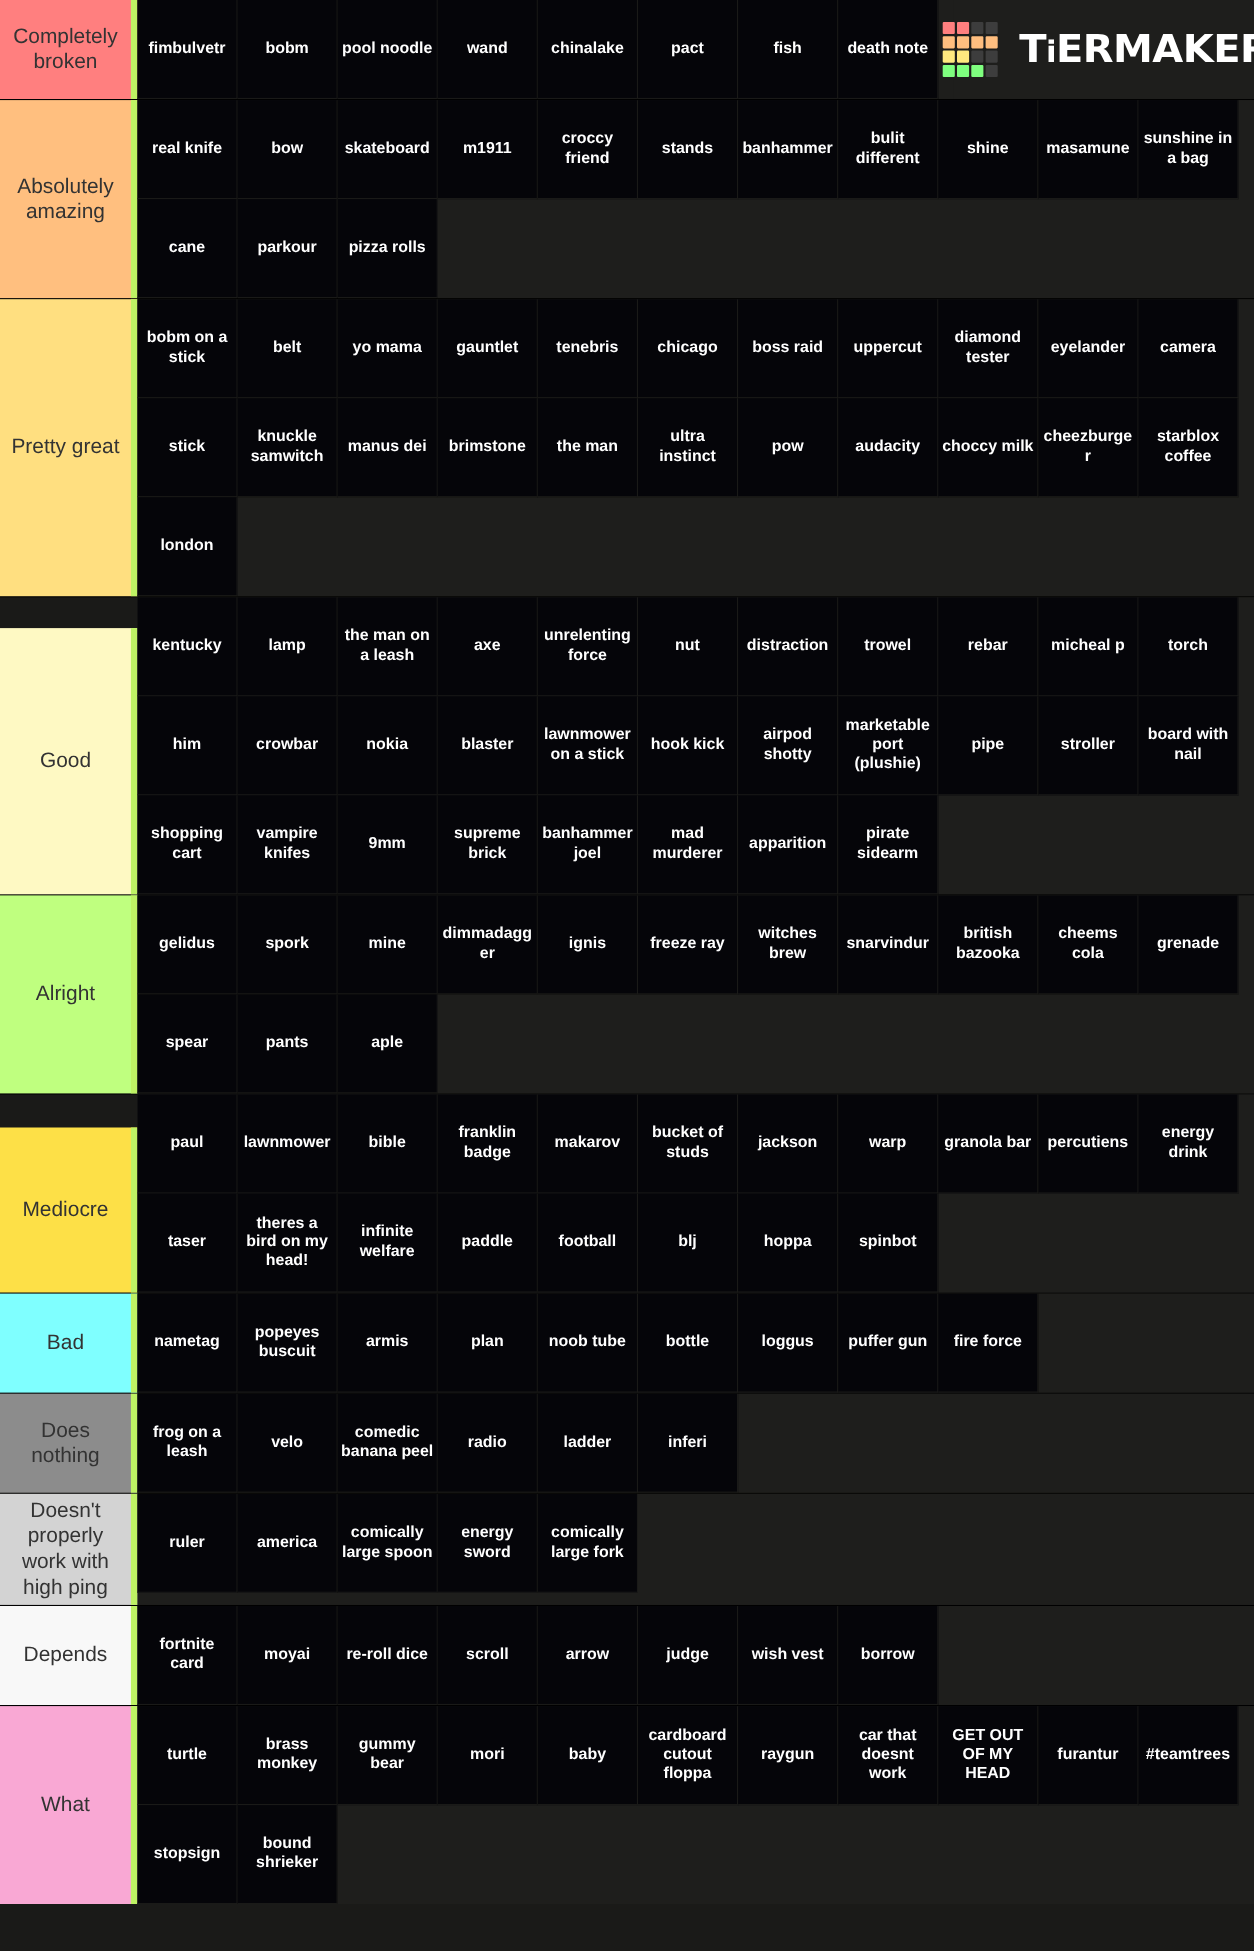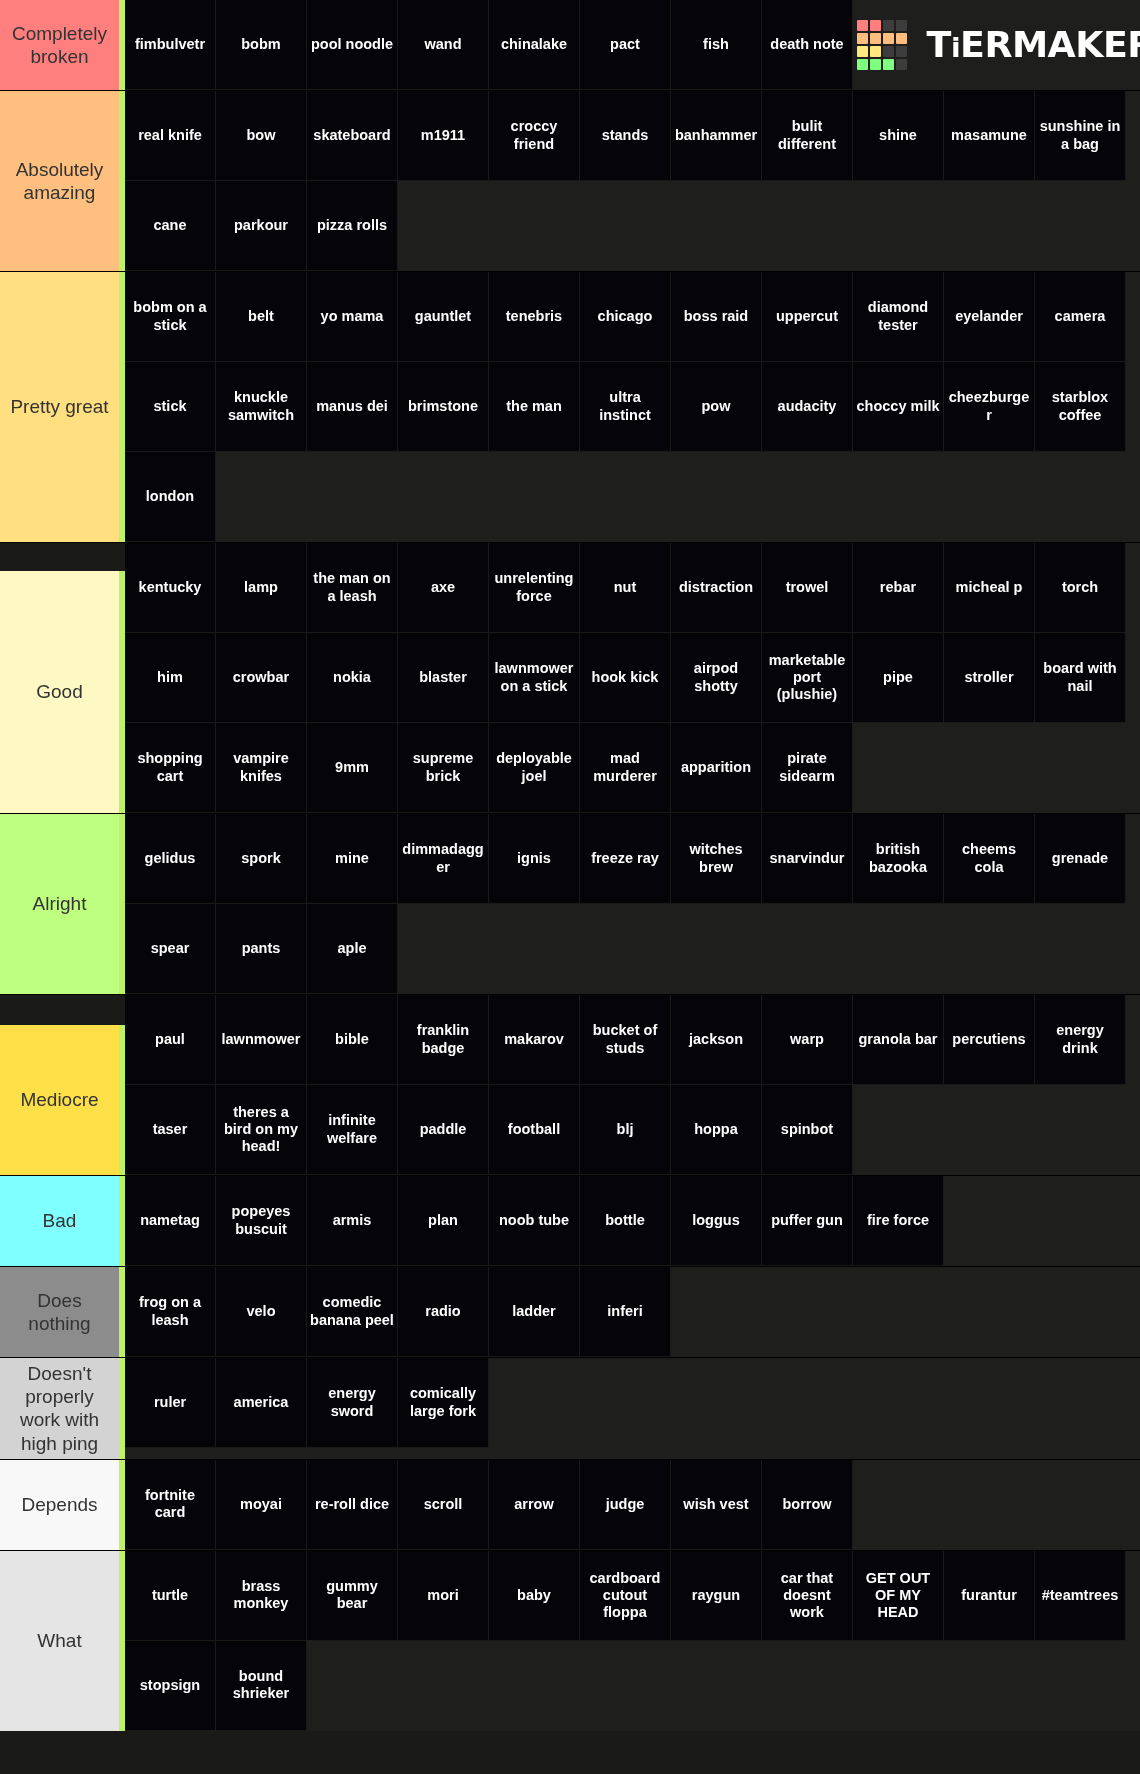--- a/index.html
+++ b/index.html
@@ -212,21 +212,21 @@
         <div class="item">hook kick</div>
         <div class="item">airpod shotty</div>
         <div class="item">marketable port (plushie)</div>
         <div class="item">pipe</div>
         <div class="item">stroller</div>
         <div class="item">board with nail</div>
         <div class="item">shopping cart</div>
         <div class="item">vampire knifes</div>
         <div class="item">9mm</div>
         <div class="item">supreme brick</div>
-        <div class="item">deployable joel</div>
+        <div class="item">banhammer joel</div>
         <div class="item">mad murderer</div>
         <div class="item">apparition</div>
         <div class="item">pirate sidearm</div>
       </div>
     </div>
     <div class="tier-row">
       <div class="tier-label" style="background: rgb(191, 255, 127);">Alright</div>
       <div class="tier-items">
         <div class="item">gelidus</div>
         <div class="item">spork</div>
@@ -291,39 +291,40 @@
         <div class="item">radio</div>
         <div class="item">ladder</div>
         <div class="item">inferi</div>
       </div>
     </div>
     <div class="tier-row">
       <div class="tier-label" style="background: rgb(211, 211, 211);">Doesn't properly work with high ping</div>
       <div class="tier-items">
         <div class="item">ruler</div>
         <div class="item">america</div>
+        <div class="item">comically large spoon</div>
         <div class="item">energy sword</div>
         <div class="item">comically large fork</div>
       </div>
     </div>
     <div class="tier-row">
       <div class="tier-label" style="background: rgb(248, 248, 248);">Depends</div>
       <div class="tier-items">
         <div class="item">fortnite card</div>
         <div class="item">moyai</div>
         <div class="item">re-roll dice</div>
         <div class="item">scroll</div>
         <div class="item">arrow</div>
         <div class="item">judge</div>
         <div class="item">wish vest</div>
         <div class="item">borrow</div>
       </div>
     </div>
     <div class="tier-row">
-      <div class="tier-label" style="background: #e5e5e5;">What</div>
+      <div class="tier-label" style="background: #f9a8d4;">What</div>
       <div class="tier-items">
         <div class="item">turtle</div>
         <div class="item">brass monkey</div>
         <div class="item">gummy bear</div>
         <div class="item">mori</div>
         <div class="item">baby</div>
         <div class="item">cardboard cutout floppa</div>
         <div class="item">raygun</div>
         <div class="item">car that doesnt work</div>
         <div class="item">GET OUT OF MY HEAD</div>

